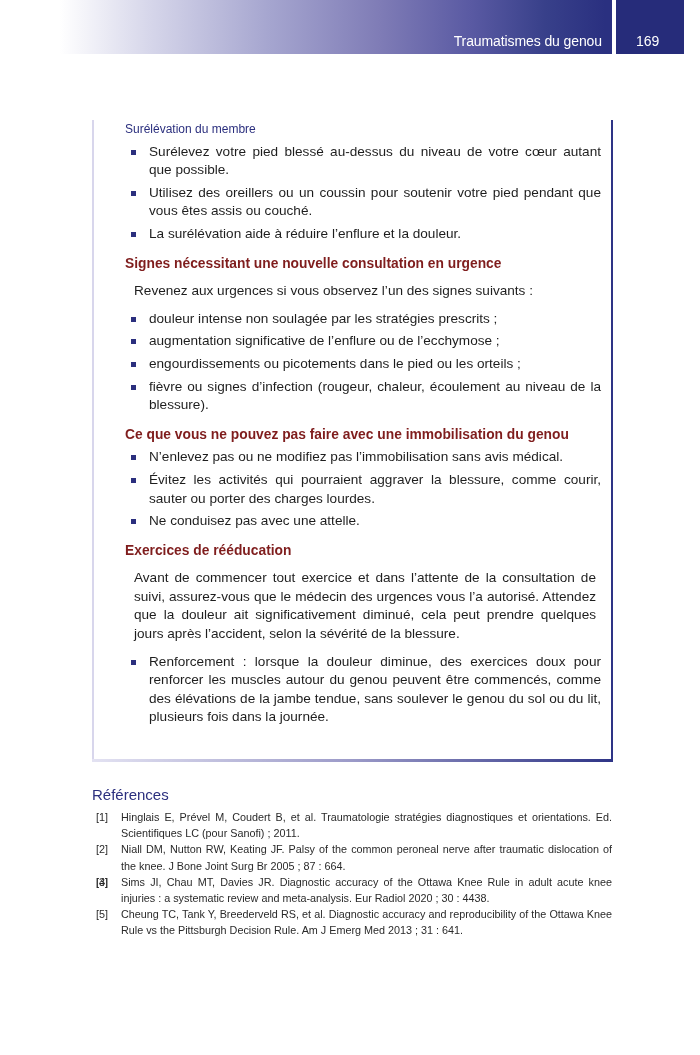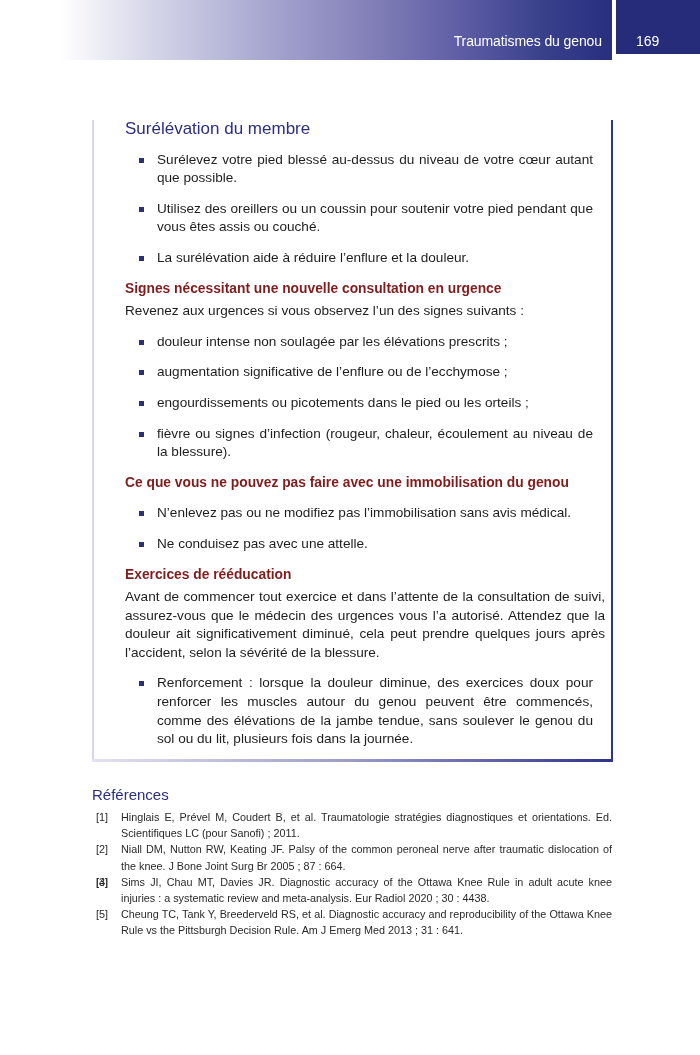--- a/index.html
+++ b/index.html
@@ -2,56 +2,56 @@
 <html><head>
 <meta charset="utf-8">
 <style>
   html, body { margin: 0; padding: 0; }
   body {
     width: 700px; height: 1055px; position: relative; overflow: hidden;
     background: #ffffff; color: #1e1e1e;
     font-family: "Liberation Sans", "DejaVu Sans", sans-serif;
   }
   .header-band {
-    position: absolute; left: 0; top: 0; width: 612px; height: 60px;
+    position: absolute; left: 0; top: 0; width: 612px; height: 54px;
     background: linear-gradient(to right, #ffffff 0px, #ffffff 60px, #d6d6ea 150px, #a5a5cf 270px, #7f7cb6 380px, #5a5aa3 470px, #38408a 545px, #2a3080 605px);
   }
   .header-title {
     position: absolute; right: 10px; top: 33px;
     color: #ffffff; font-size: 14px; letter-spacing: -0.1px;
   }
   .page-num-box {
-    position: absolute; left: 616px; top: 0; width: 84px; height: 54px;
+    position: absolute; left: 616px; top: 0; width: 68px; height: 54px;
     background: #262c7a;
   }
   .page-num {
     position: absolute; left: 20px; top: 33px; color: #ffffff; font-size: 14px;
   }
   .box {
     position: absolute; left: 92px; top: 120px; width: 517px; height: 640px;
     border-left: 2px solid #d8d6ec;
     border-right: 2px solid #2e3486;
     border-bottom: 2px solid #2e3486;
     border-image: none;
   }
   .box-bottom {
     position: absolute; left: 92px; top: 759px; width: 521px; height: 3px;
     background: linear-gradient(to right, #e3e2f2, #9b9ac8 50%, #2e3486);
   }
   .box-inner {
     position: absolute; left: 31px; top: 0; width: 480px;
     font-size: 13.6px; line-height: 18.6px; text-align: justify;
   }
-  .sub-title { color: #2b2f7e; font-size: 17px; margin: 0 0 1px 0; }
+  .sub-title { color: #2b2f7e; font-size: 12px; margin: 0 0 1px 0; }
   .section-title {
     color: #7f1d1d; font-weight: bold; font-size: 13.8px; margin: 11px 0 4px 0;
   }
-  .para { margin: 0; }
+  .para { margin: 9px; }
   ul.sq { list-style: none; margin: 0; padding: 0; }
-  ul.sq li { position: relative; padding-left: 20px; margin: 12px; }
+  ul.sq li { position: relative; padding-left: 20px; margin: 4px; }
   ul.sq li .bullet {
     position: absolute; left: 2px; top: 7px; width: 5px; height: 5px; background: #2b2f7e;
   }
   .refs-title {
     position: absolute; left: 92px; top: 786px; color: #2b2f7e; font-size: 15px;
   }
   .refs {
     position: absolute; left: 96px; top: 809px; width: 516px;
     font-size: 10.8px; line-height: 16.2px; color: #2a2a2a; text-align: justify;
   }
@@ -74,30 +74,30 @@
     <div class="sub-title">Surélévation du membre</div>
     <ul class="sq">
       <li><span class="bullet"></span><span>Surélevez votre pied blessé au-dessus du niveau de votre cœur autant que possible.</span></li>
       <li><span class="bullet"></span><span>Utilisez des oreillers ou un coussin pour soutenir votre pied pendant que vous êtes assis ou couché.</span></li>
       <li><span class="bullet"></span><span>La surélévation aide à réduire l’enflure et la douleur.</span></li>
     </ul>
 
     <div class="section-title">Signes nécessitant une nouvelle consultation en urgence</div>
     <p class="para">Revenez aux urgences si vous observez l’un des signes suivants :</p>
     <ul class="sq">
-      <li><span class="bullet"></span><span>douleur intense non soulagée par les élévations prescrits ;</span></li>
+      <li><span class="bullet"></span><span>douleur intense non soulagée par les stratégies prescrits ;</span></li>
       <li><span class="bullet"></span><span>augmentation significative de l’enflure ou de l’ecchymose ;</span></li>
       <li><span class="bullet"></span><span>engourdissements ou picotements dans le pied ou les orteils ;</span></li>
       <li><span class="bullet"></span><span>fièvre ou signes d’infection (rougeur, chaleur, écoulement au niveau de la blessure).</span></li>
     </ul>
 
     <div class="section-title">Ce que vous ne pouvez pas faire avec une immobilisation du genou</div>
     <ul class="sq">
       <li><span class="bullet"></span><span>N’enlevez pas ou ne modifiez pas l’immobilisation sans avis médical.</span></li>
-      <li><span class="bullet"></span></li>
+      <li><span class="bullet"></span><span>Évitez les activités qui pourraient aggraver la blessure, comme courir, sauter ou porter des charges lourdes.</span></li>
       <li><span class="bullet"></span><span>Ne conduisez pas avec une attelle.</span></li>
     </ul>
 
     <div class="section-title">Exercices de rééducation</div>
     <p class="para">Avant de commencer tout exercice et dans l’attente de la consultation de suivi, assurez-vous que le médecin des urgences vous l’a autorisé. Attendez que la douleur ait significativement diminué, cela peut prendre quelques jours après l’accident, selon la sévérité de la blessure.</p>
     <ul class="sq">
       <li><span class="bullet"></span><span>Renforcement : lorsque la douleur diminue, des exercices doux pour renforcer les muscles autour du genou peuvent être commencés, comme des élévations de la jambe tendue, sans soulever le genou du sol ou du lit, plusieurs fois dans la journée.</span></li>
     </ul>
   </div>
 </div>

